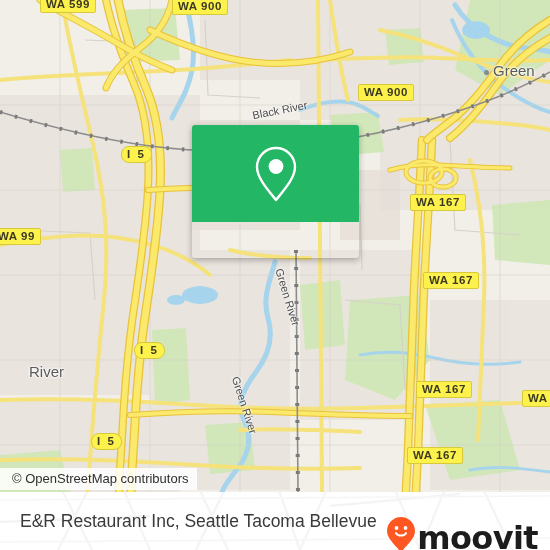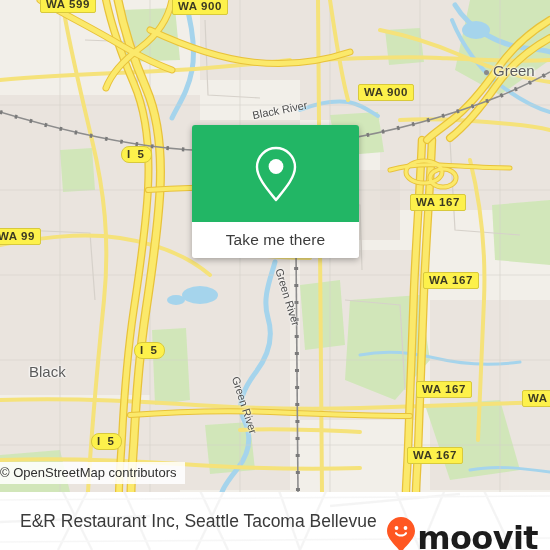--- a/index.html
+++ b/index.html
@@ -24,24 +24,24 @@
     left: 0; top: 0;
     width: 550px; height: 492px;
     background: #7dd3fc;
     overflow: hidden;
   }
   .map-svg { position:absolute; left:0; top:0; width:550px; height:492px; display:block; }
 
   
   .osm-attr {
     position: absolute;
-    left: 0; bottom: 8px;
+    left: 0; bottom: 2px;
     height: 22px;
     line-height: 22px;
-    padding: 0 8px 0 0;
+    padding: 0 8px 0 12px;
     background: rgba(255,255,255,0.86);
     color: #2f2f2f;
     font-size: 13px;
     font-family: "Liberation Sans", sans-serif;
     white-space: nowrap;
     z-index: 40;
   }
 
   
   .card {
@@ -343,38 +343,35 @@
     <div class="shield i5" style="left:91px; top:433px;">I 5</div>
     <div class="shield" style="left:-8px; top:228px;">WA 99</div>
     <div class="shield" style="left:410px; top:194px;">WA 167</div>
     <div class="shield" style="left:423px; top:272px;">WA 167</div>
     <div class="shield" style="left:416px; top:381px;">WA 167</div>
     <div class="shield" style="left:407px; top:447px;">WA 167</div>
     <div class="shield" style="left:522px; top:390px;">WA</div>
 
     <div class="placedot" style="left:484px; top:70px;"></div>
     <div class="place" style="left:493px; top:62px;">Green</div>
-    <div class="place" style="left:29px; top:363px;">Black</div>
+    <div class="place" style="left:29px; top:363px;">River</div>
 
     <div class="waterlabel" style="left:252px; top:104px; transform:rotate(-11deg);">Black River</div>
     <div class="waterlabel" style="left:258px; top:291px; transform:rotate(73deg);">Green River</div>
     <div class="waterlabel" style="left:215px; top:399px; transform:rotate(72deg);">Green River</div>
 
     <div class="osm-attr">© OpenStreetMap contributors</div>
   </div>
 
   <div class="card">
     <div class="card-top">
       <svg width="46" height="58" viewBox="0 0 46 58">
         <path d="M23 3 C12.5 3 4 11.5 4 22 C4 33 15 45 23 55 C31 45 42 33 42 22 C42 11.5 33.5 3 23 3 Z" fill="none" stroke="#ffffff" stroke-width="2.4" stroke-linejoin="round"></path>
         <circle cx="23" cy="21.5" r="7.4" fill="#ffffff"></circle>
       </svg>
-    </div>
-    <div class="card-bottom">
-      <span>Take me there</span>
     </div>
   </div>
 
   <div class="bottombar">
     <svg class="bb-watermark" viewBox="0 0 550 58">
       <g stroke="#dedede" stroke-width="2.4" fill="none">
         <path d="M58,-10 L92,58"></path>
         <path d="M92,-10 L58,58"></path>
         <path d="M120,-10 L150,58"></path>
         <path d="M228,-10 L196,58"></path>

